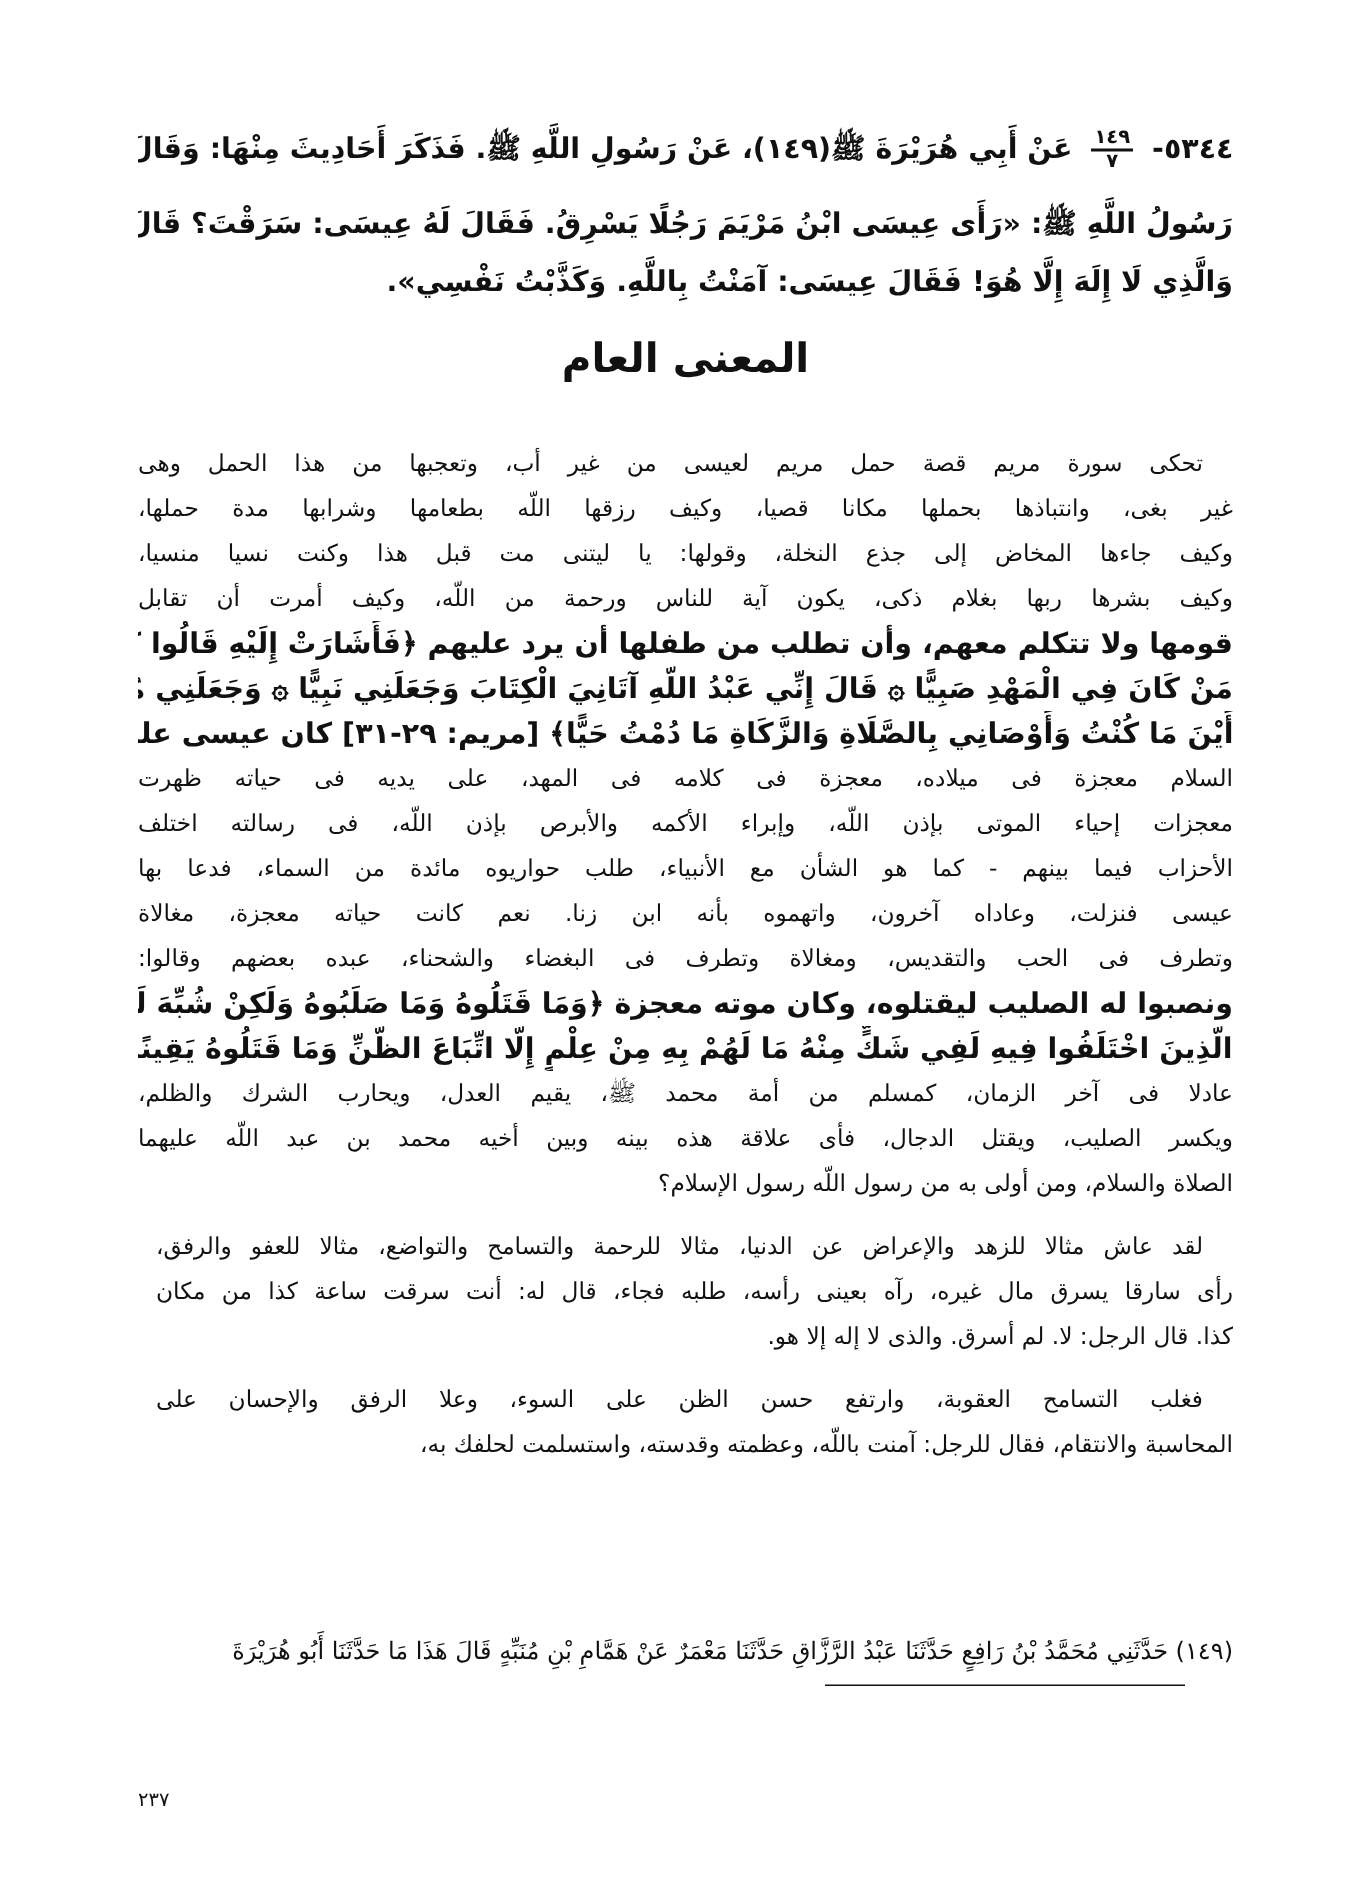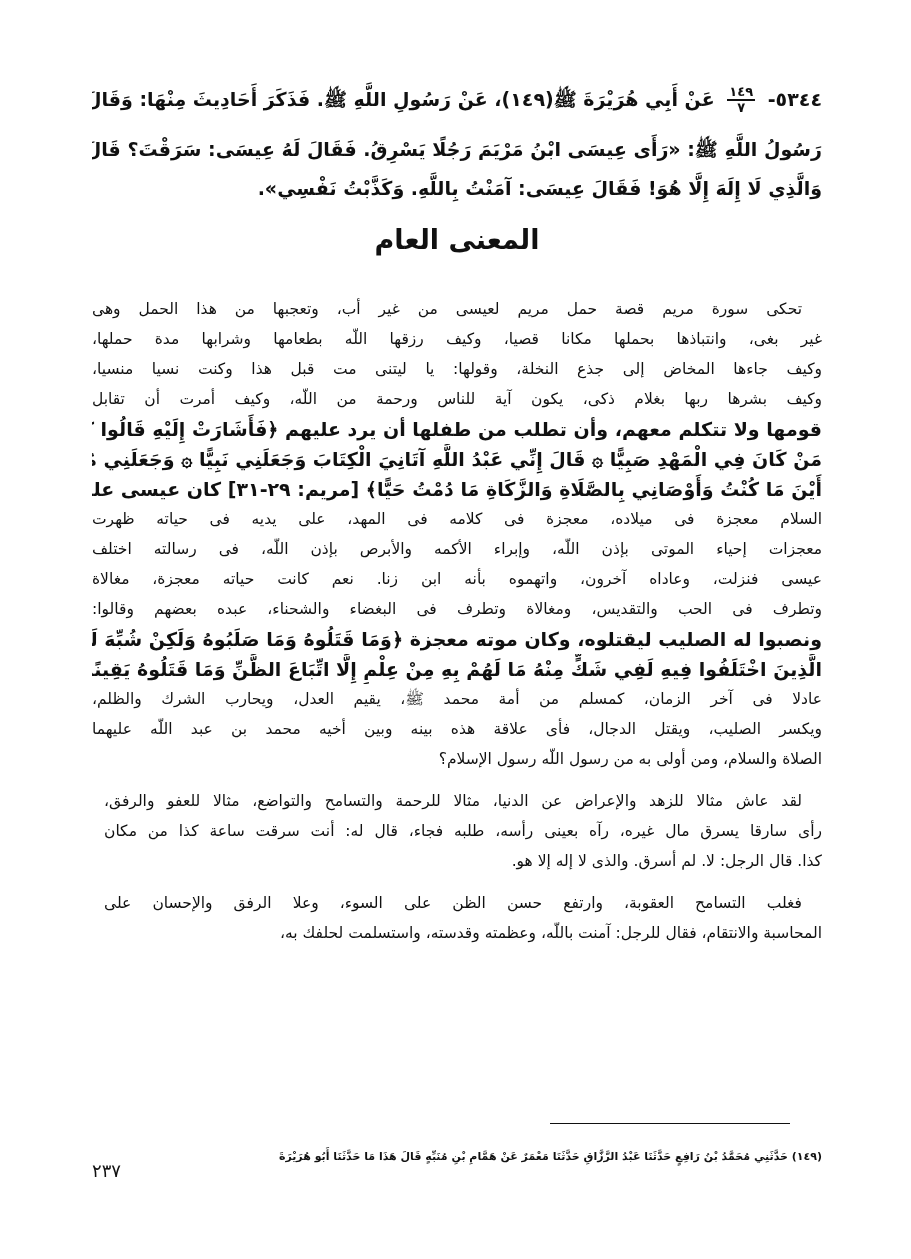--- a/index.html
+++ b/index.html
@@ -97,36 +97,36 @@
       position: absolute;
       left: 550px;
       width: 240px;
       top: 1123px;
       height: 0;
       border-top: 1.5px solid #111;
     }
     .footnote {
       position: absolute;
       left: 92px;
-      top: 1146px;
+      top: 1090px;
       width: 730px;
       direction: rtl;
       text-align: right;
       font-family: "DejaVu Sans", sans-serif;
-      font-weight: bold;
-      font-size: 11px;
+      font-weight: normal;
+      font-size: 16px;
       line-height: 22px;
       white-space: nowrap;
     }
     .page-number {
       position: absolute;
       left: 92px;
-      top: 1160px;
+      top: 1192px;
       font-family: Liberation Sans, sans-serif;
-      font-size: 18px;
+      font-size: 13px;
       direction: rtl;
     }
   </style>
 </head>
 <body>
 
 <div class="page">
 
   <div class="hadith">
     <span class="hadith-line">
@@ -146,20 +146,21 @@
   <div class="para">
       <span class="line first">تحكى سورة مريم قصة حمل مريم لعيسى من غير أب، وتعجبها من هذا الحمل وهى</span>
       <span class="line">غير بغى، وانتباذها بحملها مكانا قصيا، وكيف رزقها اللّه بطعامها وشرابها مدة حملها،</span>
       <span class="line">وكيف جاءها المخاض إلى جذع النخلة، وقولها: يا ليتنى مت قبل هذا وكنت نسيا منسيا،</span>
       <span class="line">وكيف بشرها ربها بغلام ذكى، يكون آية للناس ورحمة من اللّه، وكيف أمرت أن تقابل</span>
       <span class="line quran">قومها ولا تتكلم معهم، وأن تطلب من طفلها أن يرد عليهم ﴿فَأَشَارَتْ إِلَيْهِ قَالُوا كَيْفَ نُكَلِّمُ</span>
       <span class="line quran">مَنْ كَانَ فِي الْمَهْدِ صَبِيًّا ۞ قَالَ إِنِّي عَبْدُ اللَّهِ آتَانِيَ الْكِتَابَ وَجَعَلَنِي نَبِيًّا ۞ وَجَعَلَنِي مُبَارَكًا</span>
       <span class="line quran">أَيْنَ مَا كُنْتُ وَأَوْصَانِي بِالصَّلَاةِ وَالزَّكَاةِ مَا دُمْتُ حَيًّا﴾ [مريم: ٢٩-٣١] كان عيسى عليه</span>
       <span class="line">السلام معجزة فى ميلاده، معجزة فى كلامه فى المهد، على يديه فى حياته ظهرت</span>
       <span class="line">معجزات إحياء الموتى بإذن اللّه، وإبراء الأكمه والأبرص بإذن اللّه، فى رسالته اختلف</span>
+      <span class="line">الأحزاب فيما بينهم - كما هو الشأن مع الأنبياء، طلب حواريوه مائدة من السماء، فدعا بها</span>
       <span class="line">عيسى فنزلت، وعاداه آخرون، واتهموه بأنه ابن زنا. نعم كانت حياته معجزة، مغالاة</span>
       <span class="line">وتطرف فى الحب والتقديس، ومغالاة وتطرف فى البغضاء والشحناء، عبده بعضهم وقالوا:</span>
       <span class="line quran">ونصبوا له الصليب ليقتلوه، وكان موته معجزة ﴿وَمَا قَتَلُوهُ وَمَا صَلَبُوهُ وَلَكِنْ شُبِّهَ لَهُمْ وَإِنَّ</span>
       <span class="line quran">الَّذِينَ اخْتَلَفُوا فِيهِ لَفِي شَكٍّ مِنْهُ مَا لَهُمْ بِهِ مِنْ عِلْمٍ إِلَّا اتِّبَاعَ الظَّنِّ وَمَا قَتَلُوهُ يَقِينًا ۞ بَلْ رَفَعَهُ</span>
       <span class="line">عادلا فى آخر الزمان، كمسلم من أمة محمد ﷺ، يقيم العدل، ويحارب الشرك والظلم،</span>
       <span class="line">ويكسر الصليب، ويقتل الدجال، فأى علاقة هذه بينه وبين أخيه محمد بن عبد اللّه عليهما</span>
       <span class="line last">الصلاة والسلام، ومن أولى به من رسول اللّه رسول الإسلام؟</span>
     </div>
   <div class="para">
       <span class="line first">لقد عاش مثالا للزهد والإعراض عن الدنيا، مثالا للرحمة والتسامح والتواضع، مثالا للعفو والرفق،</span>

